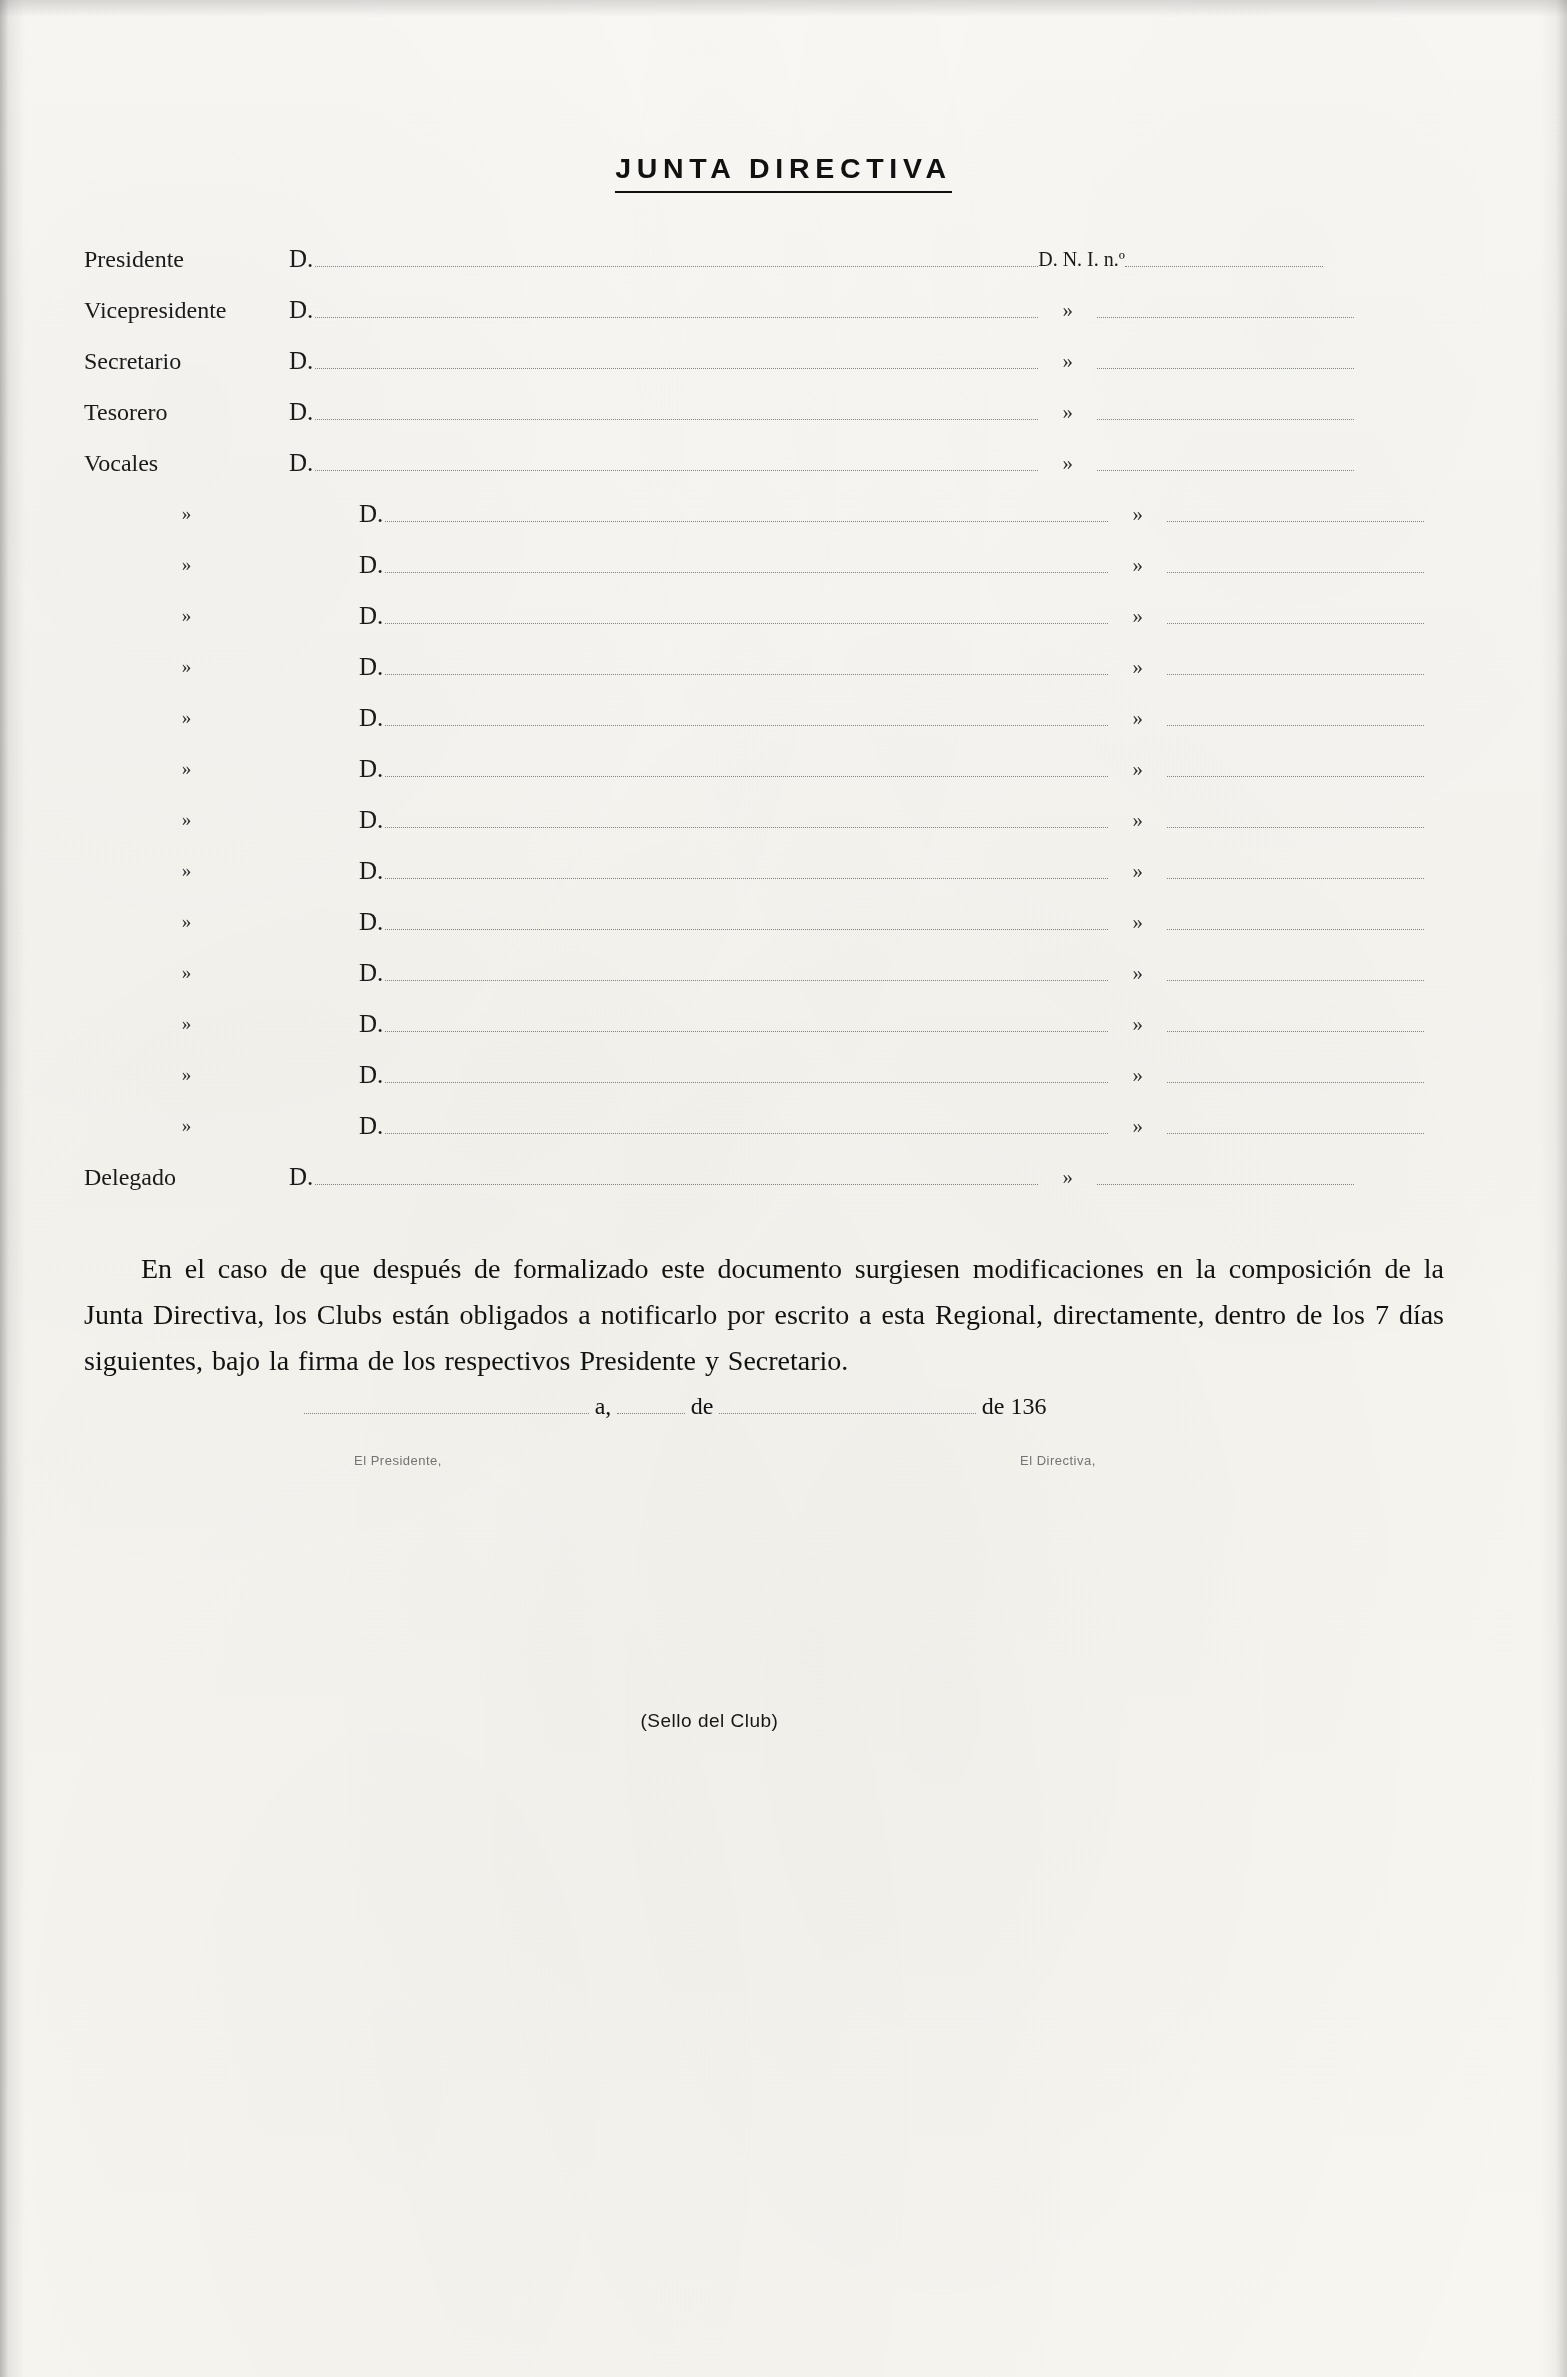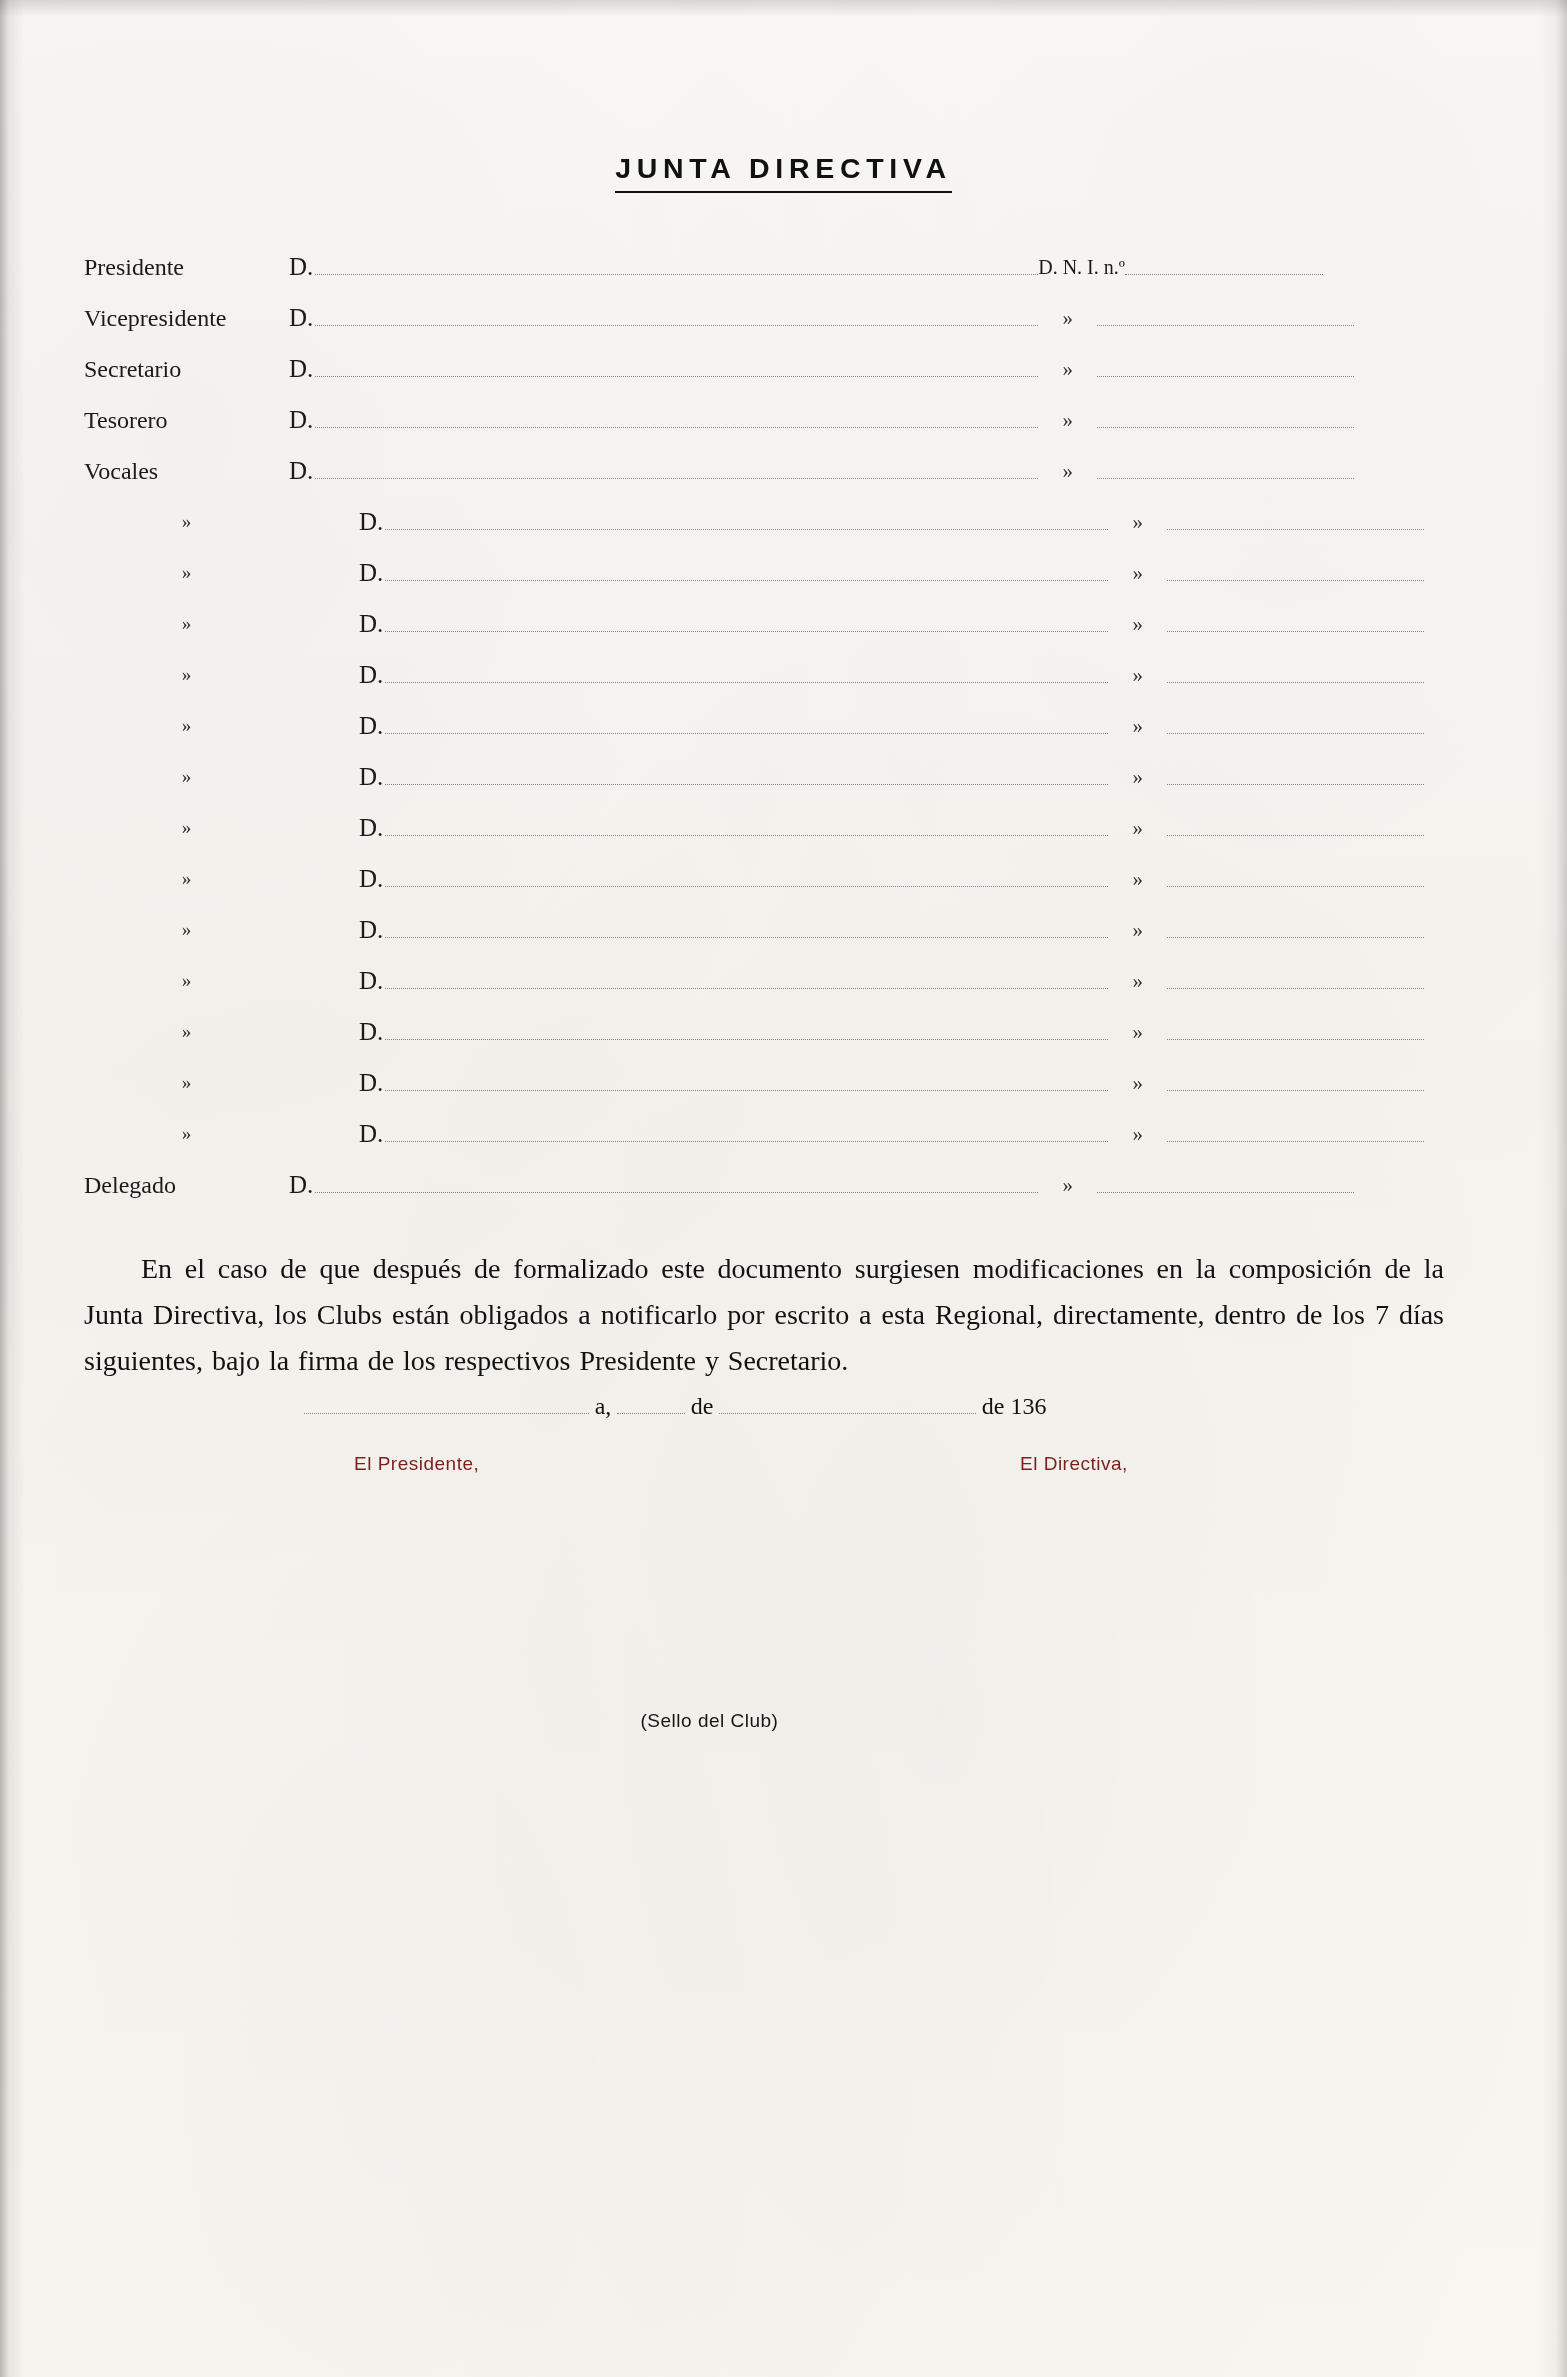--- a/index.html
+++ b/index.html
@@ -74,21 +74,20 @@
     border-bottom: 2.9px solid #111;
     padding-bottom: 7px;
   }
 
   
   .rows {
     position: absolute;
     top: 245px;
     left: 84px;
     width: 1360px;
-    margin-top: 8px;
   }
   .row {
     position: relative;
     height: 51px;
     display: flex;
     align-items: flex-start;
   }
   .role {
     width: 205px;
     flex: 0 0 205px;
@@ -198,22 +197,22 @@
   }
   .dl-a { flex: 0 0 285px; }
   .dl-b { flex: 0 0 68px; }
   .dl-c { flex: 0 0 257px; }
   .dateline .txt { padding: 0 5.7px; white-space: nowrap; line-height: 27px; }
 
   
   .sig {
     position: absolute;
     font-family: "Liberation Sans", sans-serif;
-    font-size: 19px;
-    color: #7f1d1d;
+    font-size: 13px;
+    color: #737373;
     letter-spacing: 0.5px;
   }
   .sig-president { top: 1453px; left: 354px; }
   .sig-secretary { top: 1453px; left: 1020px; }
 
   .stamp {
     position: absolute;
     top: 1710px;
     left: 0;
     width: 1419px;

